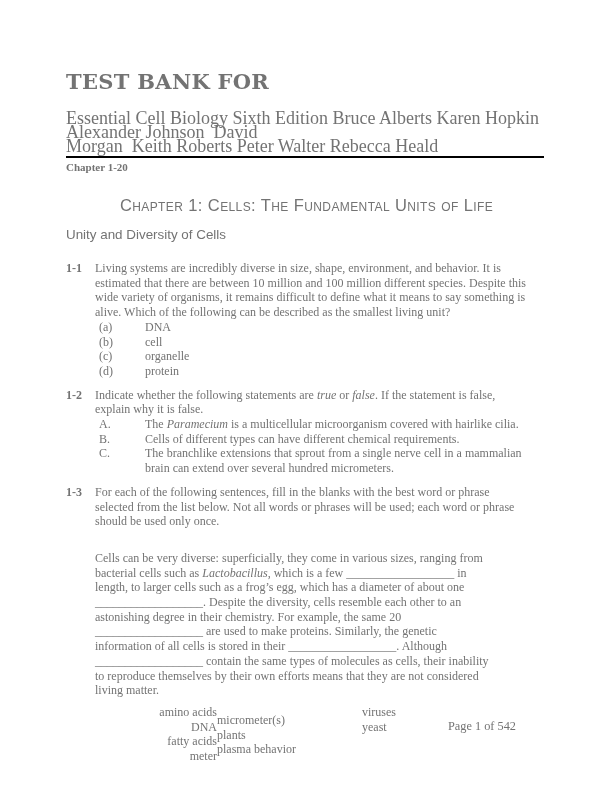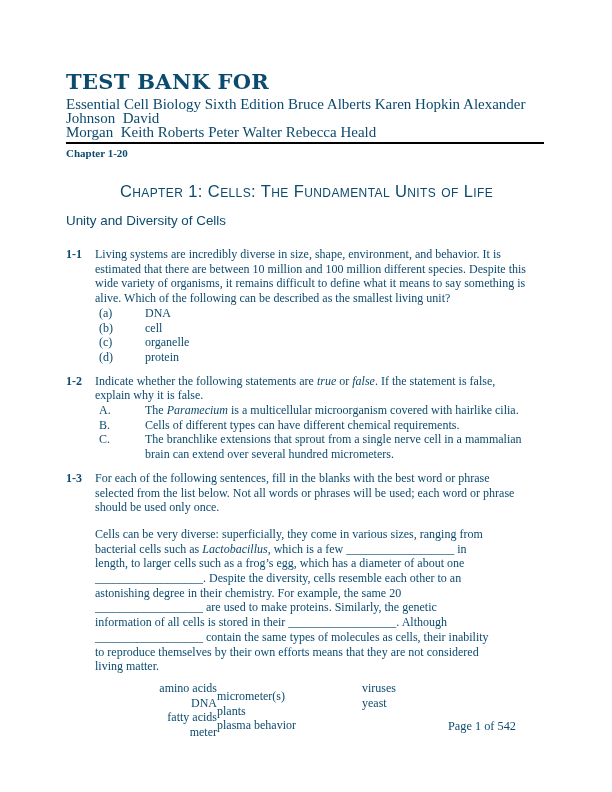--- a/index.html
+++ b/index.html
@@ -1,33 +1,33 @@
 <!DOCTYPE html>
 <html><head>
 <meta charset="utf-8">
 <style>
   html,body { margin:0; padding:0; background:#ffffff; }
   .page {
     position:relative;
     width:556px; height:792px;
     background:#ffffff;
-    color:#0c4a6e;
+    color:#737373;
     font-family:"Liberation Serif","DejaVu Serif",serif;
     font-size:12px; line-height:14.7px;
     overflow:hidden;
   }
   .content { position:absolute; left:66px; top:70px; width:481px; }
 
   .logo {
     font-family:"DejaVu Serif",serif;
     font-weight:700;
     font-size:21px; line-height:24px;
     letter-spacing:0.3px;
   }
-  .subtitle { margin-top:3px; font-size:15px; line-height:14px; }
+  .subtitle { margin-top:17px; font-size:18px; line-height:14px; }
   .subtitle .tline { white-space:pre-wrap; }
   .header-rule { border:none; border-top:2px solid #000; width:478px; margin:3px 0 2px 0; }
   .chapter-range { font-weight:700; font-size:11px; line-height:15px; }
 
   .doc-title {
     margin:21px 0 0 0;
     text-align:center;
     font-family:"Liberation Sans",sans-serif;
     font-weight:400;
     font-variant:small-caps;
@@ -45,21 +45,21 @@
   .question.first { margin-top:18px; }
   .qnum { flex:none; width:29px; font-weight:700; }
   .qbody { flex:1; min-width:0; }
   .tline { white-space:pre-wrap; }
 
   .pairs { margin-left:4px; }
   .pair-row { display:flex; }
   .pair-label { flex:none; width:46px; }
   .pair-text { flex:1; white-space:pre-wrap; }
 
-  .fill-paragraph { margin-top:12px; }
+  .fill-paragraph { margin-top:22px; }
 
   .word-bank { display:flex; margin-left:4px; margin-top:7px; }
   .wb-col-1 { flex:none; width:118px;text-align:right; }
   .wb-col-2 { flex:none; width:145px;margin-top:8px; }
   .wb-col-3 { flex:1; }
 
   .footer { position:absolute; left:432px; top:719px; font-size:12.3px;margin-left:16px; }
 </style>
 </head>
 <body>

